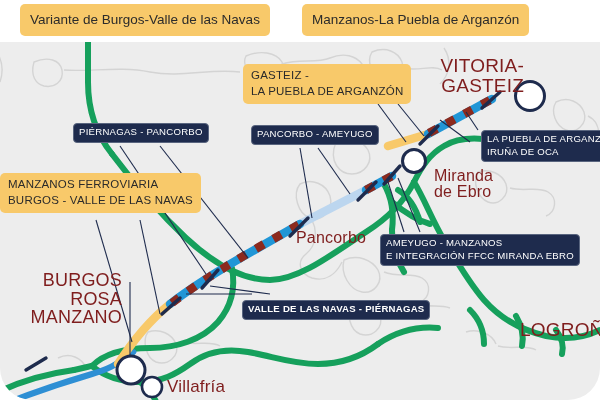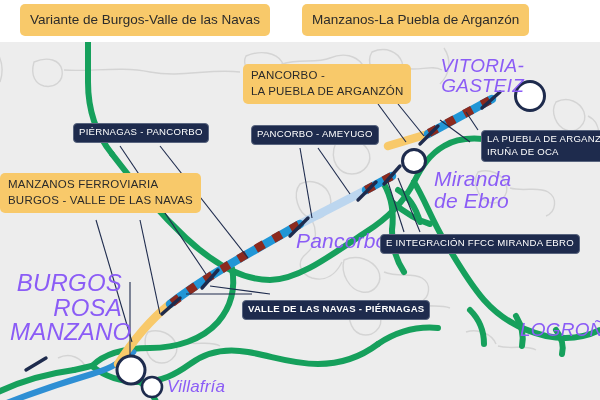--- a/index.html
+++ b/index.html
@@ -7,20 +7,21 @@
     padding: 0;
     background: #ffffff;
   }
   #root {
     position: relative;
     width: 600px;
     height: 400px;
     overflow: hidden;
     background: #ffffff;
     font-family: "Liberation Sans", sans-serif;
+    border-radius: 32px;
   }
 
   
   .tabbar {
     position: absolute;
     left: 0; top: 0;
     width: 600px; height: 42px;
     background: #ffffff;
     z-index: 40;
   }
@@ -46,30 +47,29 @@
     left: 0; top: 42px;
     width: 600px; height: 358px;
     background: #ededed;
     overflow: hidden;
   }
   .mapsvg { position: absolute; left: 0; top: 0; }
 
   
   .place {
     position: absolute;
-    color: #8b5cf6;
+    color: #7f1d1d;
     white-space: nowrap;
     line-height: 1.03;
     letter-spacing: 0.2px;
     z-index: 14;
-    font-style: italic;
   }
   .place.big   { font-size: 19px; }
-  .place.huge  { font-size: 24px; }
-  .place.mid   { font-size: 21px; }
+  .place.huge  { font-size: 18px; }
+  .place.mid   { font-size: 16px; }
   .place.small { font-size: 17px; }
   .place.right { text-align: right; }
 
   
   .navo {
     position: absolute;
     background: #1e2b4d;
     border: 1.5px solid #5b6party;
     border: 1.5px solid #59657f;
     border-radius: 4px;
@@ -281,21 +281,21 @@
 
     <div class="place small" style="left:167px; top:336px;">
       <div>Villafría</div>
     </div>
 
     <div class="place big" style="left:520px; top:278px;">
       <div>LOGROÑO</div>
     </div>
 
     <div class="oran" style="left:243px; top:22px;">
-      <span>PANCORBO -</span>
+      <span>GASTEIZ -</span>
       <span>LA PUEBLA DE ARGANZÓN</span>
     </div>
 
     <div class="oran" style="left:0px; top:131px;">
       <span>MANZANOS FERROVIARIA</span>
       <span>BURGOS - VALLE DE LAS NAVAS</span>
     </div>
 
     <div class="navo" style="left:73px; top:81px;">
       <span>PIÉRNAGAS - PANCORBO</span>
@@ -304,20 +304,21 @@
     <div class="navo" style="left:251px; top:83px;">
       <span>PANCORBO - AMEYUGO</span>
     </div>
 
     <div class="navo" style="left:481px; top:88px;">
       <span>LA PUEBLA DE ARGANZÓN</span>
       <span>IRUÑA DE OCA</span>
     </div>
 
     <div class="navo" style="left:380px; top:192px;">
+      <span>AMEYUGO - MANZANOS</span>
       <span>E INTEGRACIÓN FFCC MIRANDA EBRO</span>
     </div>
 
     <div class="navo" style="left:242px; top:258px;font-weight:bold;">
       <span>VALLE DE LAS NAVAS - PIÉRNAGAS</span>
     </div>
 
   </div>
 </div>
 

